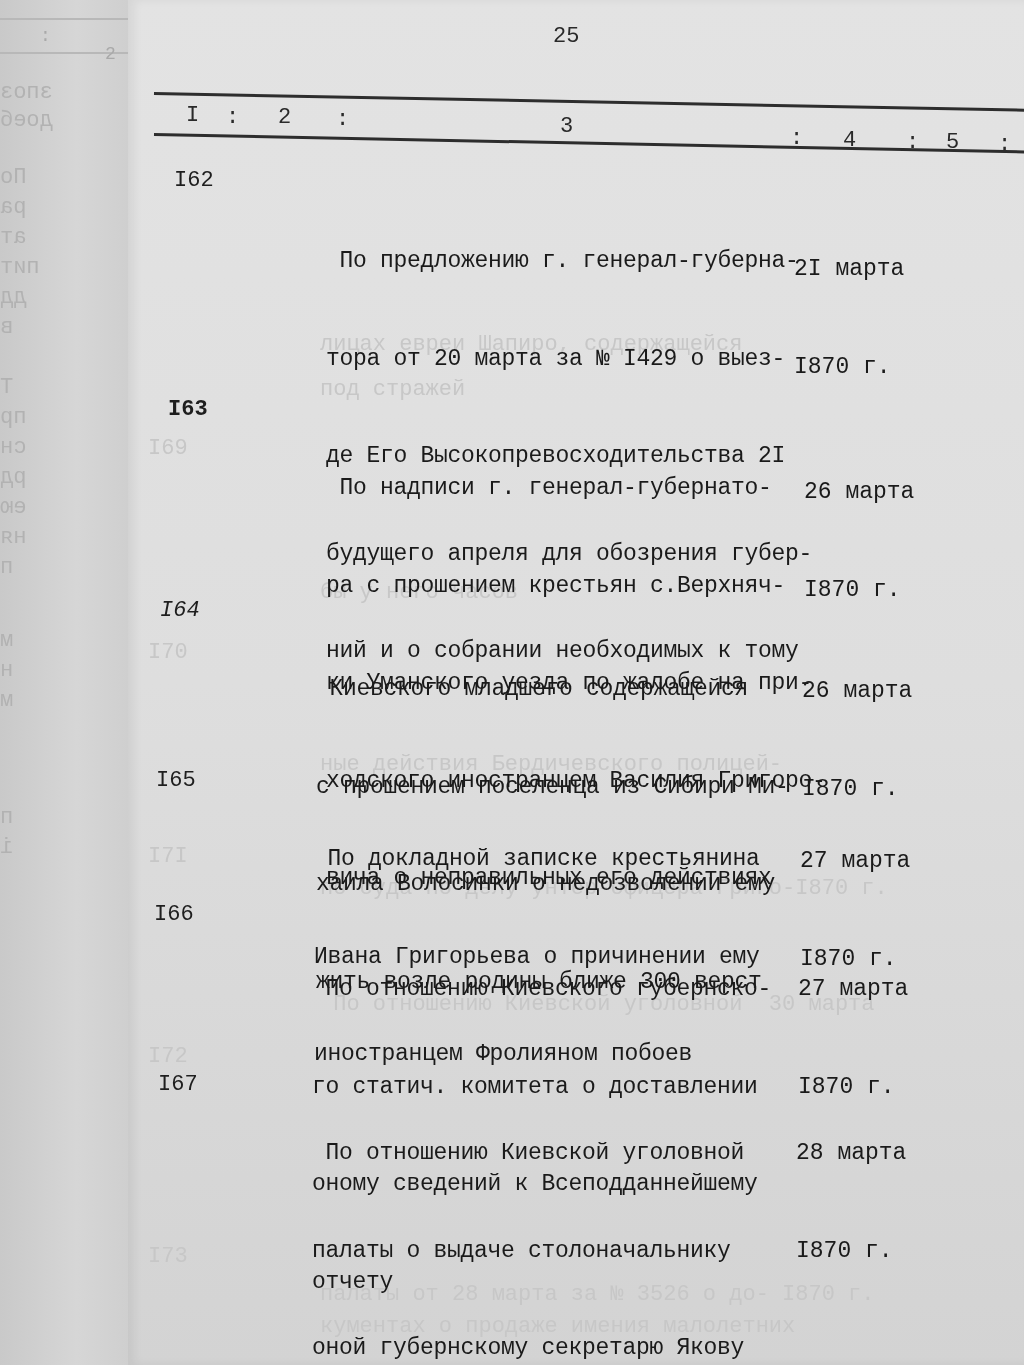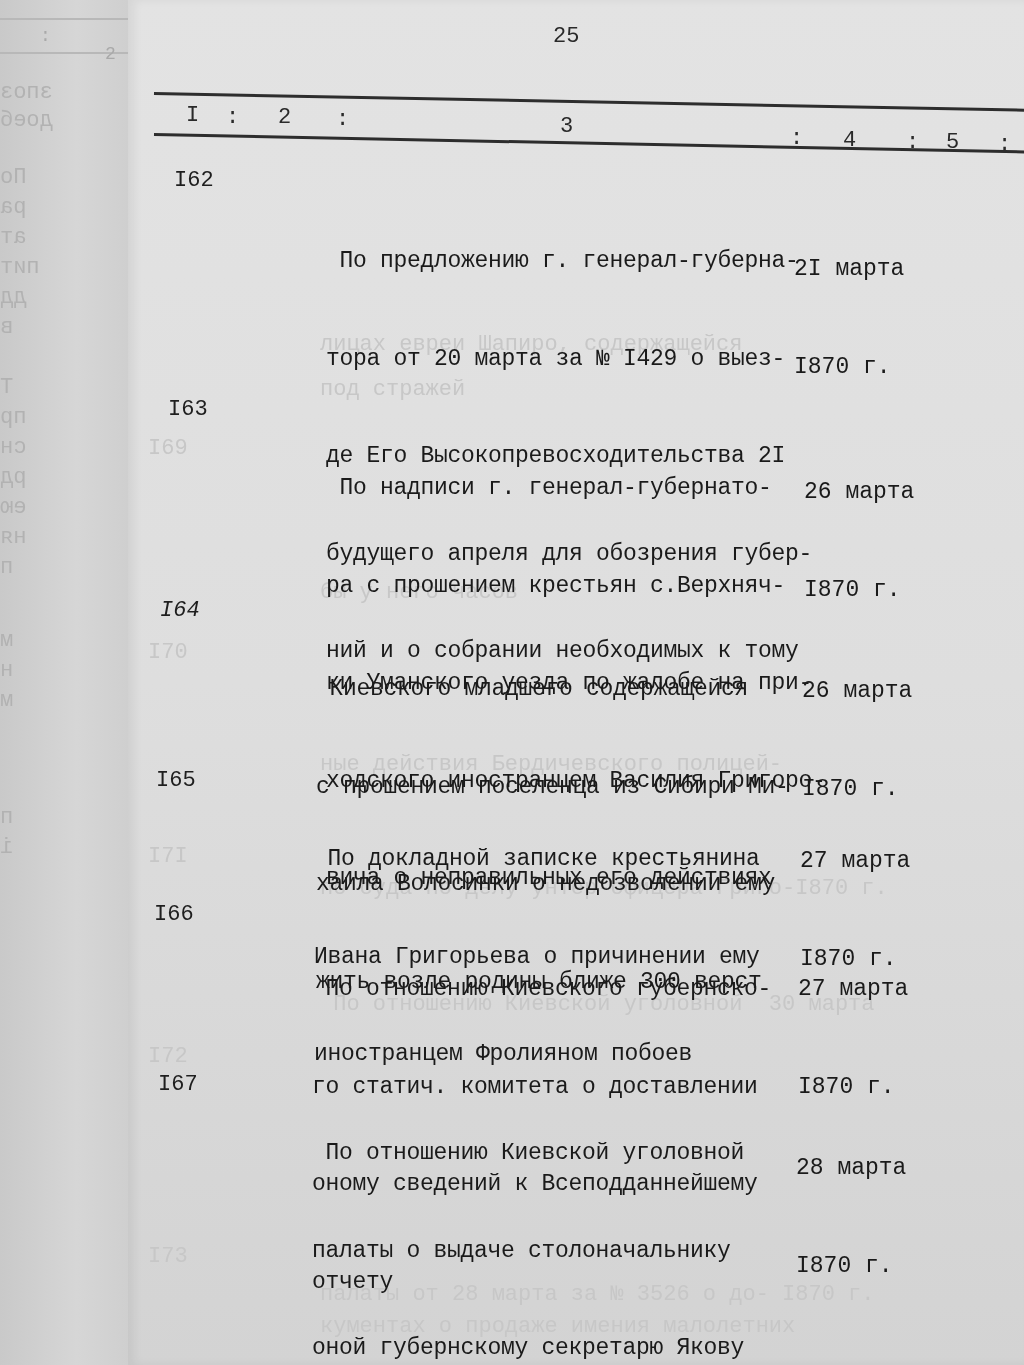--- a/index.html
+++ b/index.html
@@ -129,21 +129,21 @@
       <div>будущего апреля для обозрения губер-</div>
       <div>ний и о собрании необходимых к тому</div>
     </div>
     <div class="entry-date" style="left:666px;top:20px;">
       <div>2I марта</div>
       <div>I870 г.</div>
     </div>
   </div>
 
   <div class="entry" style="top:397px;">
-    <span class="entry-num" style="left:40px;top:0;">I63</span>
+    <span class="entry-num" style="left:40px;top:0;font-weight:bold;">I63</span>
     <div class="entry-text" style="left:198px;top:10px;">
       <div> По надписи г. генерал-губернато-</div>
       <div>ра с прошением крестьян с.Верхняч-</div>
       <div>ки Уманского уезда по жалобе на при-</div>
       <div>ходского иностранцем Василия Григоро-</div>
       <div>вича о неправильных его действиях</div>
     </div>
     <div class="entry-date" style="left:676px;top:14px;">
       <div>26 марта</div>
       <div>I870 г.</div>
@@ -194,19 +194,19 @@
   <div class="entry" style="top:1072px;">
     <span class="entry-num" style="left:30px;top:0;">I67</span>
     <div class="entry-text" style="left:184px;top:0;">
       <div> По отношению Киевской уголовной</div>
       <div>палаты о выдаче столоначальнику</div>
       <div>оной губернскому секретарю Якову</div>
       
       
       
     </div>
-    <div class="entry-date" style="left:668px;top:15px;font-family:Liberation Mono, monospace;">
+    <div class="entry-date" style="left:668px;top:0;font-family:Liberation Mono, monospace;">
       <div>28 марта</div>
       <div>I870 г.</div>
     </div>
   </div>
 
 </div>
 
 </body></html>

